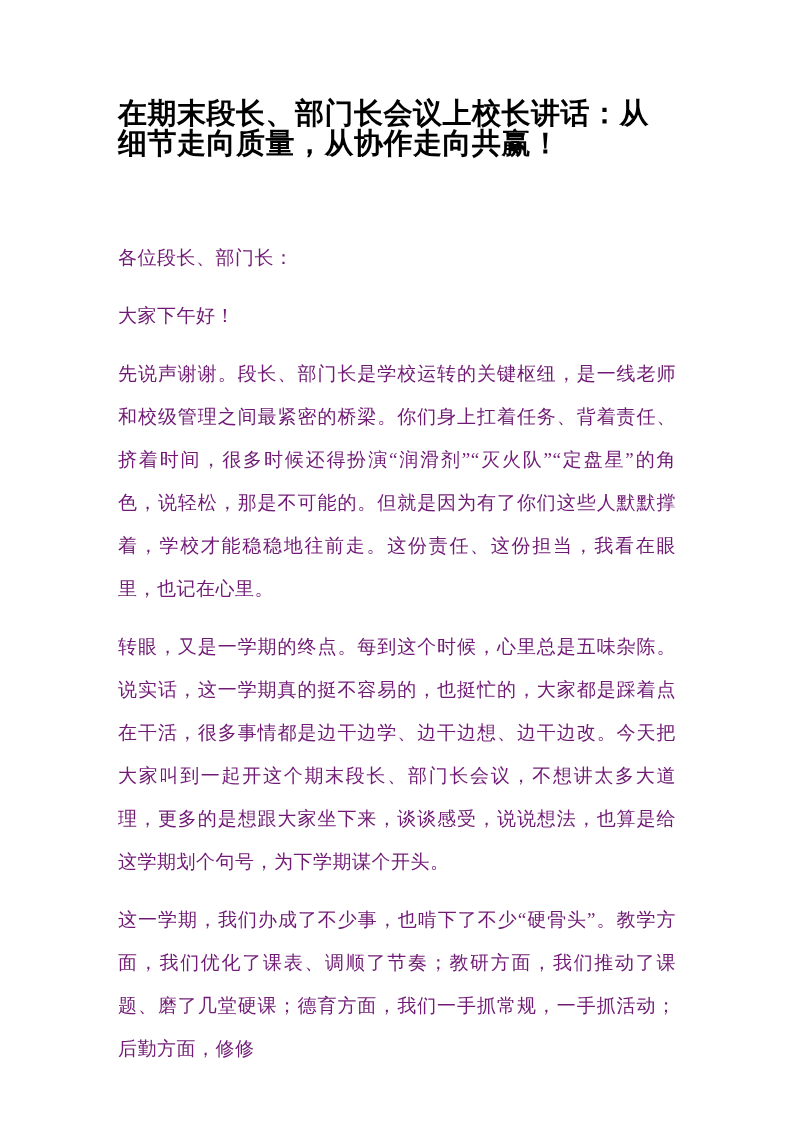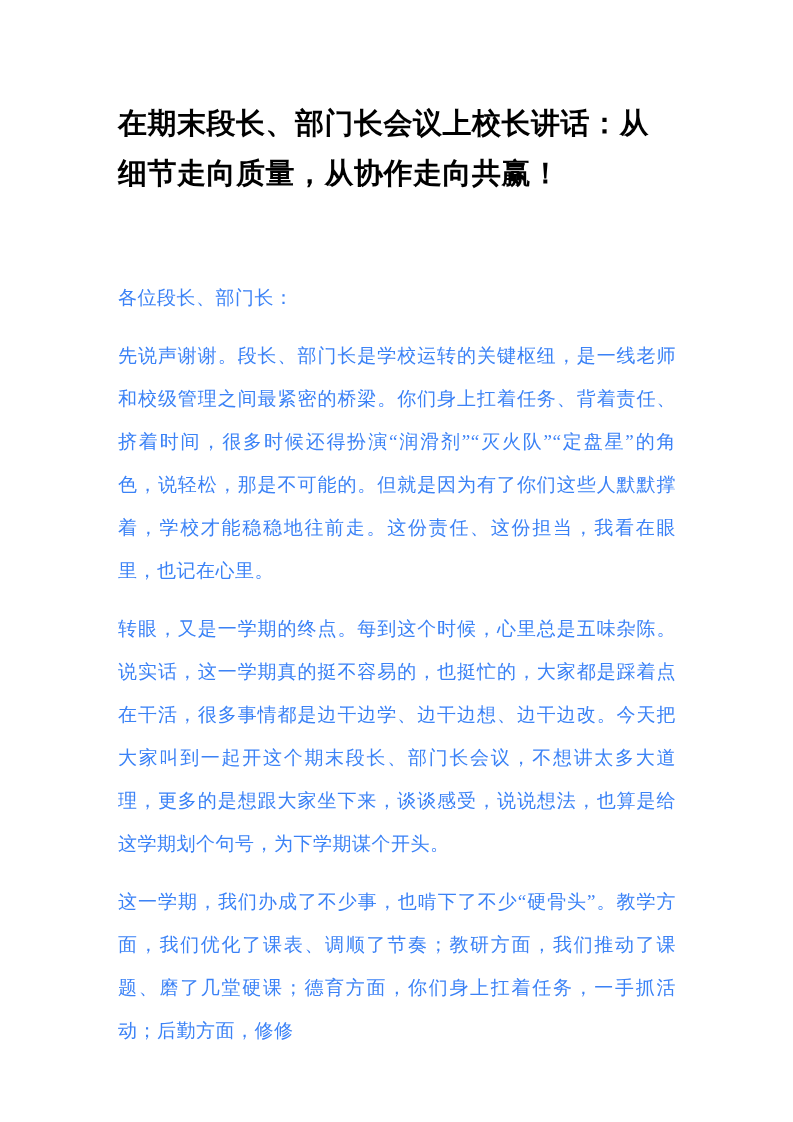--- a/index.html
+++ b/index.html
@@ -20,44 +20,45 @@
     width: 793px;
     height: 1122px;
     background: #ffffff;
     padding: 98px 117px 40px 118px;
     overflow: hidden;
   }
 
   .doc-title {
     font-family: "Liberation Serif", "DejaVu Serif", serif;
     font-size: 29px;
-    line-height: 50px;
+    line-height: 30px;
     font-weight: bold;
     color: #000000;
     text-align: left;
     letter-spacing: 0.5px;
     margin: 0 0 78px 0;
   }
 
   .doc-body p {
     font-size: 19px;
     line-height: 43px;
-    color: #3b82f6;
+    color: #701a75;
     text-align: justify;
     text-justify: inter-ideograph;
     letter-spacing: 0.5px;
     margin: 0 0 15px 0;
     word-break: break-all;
   }
 </style>
 </head>
 <body>
 
 <div class="page">
   <h1 class="doc-title">在期末段长、部门长会议上校长讲话：从细节走向质量，从协作走向共赢！</h1>
 
   <div class="doc-body">
     <p>各位段长、部门长：</p>
+    <p>大家下午好！</p>
     <p>先说声谢谢。段长、部门长是学校运转的关键枢纽，是一线老师和校级管理之间最紧密的桥梁。你们身上扛着任务、背着责任、挤着时间，很多时候还得扮演“润滑剂”“灭火队”“定盘星”的角色，说轻松，那是不可能的。但就是因为有了你们这些人默默撑着，学校才能稳稳地往前走。这份责任、这份担当，我看在眼里，也记在心里。</p>
     <p>转眼，又是一学期的终点。每到这个时候，心里总是五味杂陈。说实话，这一学期真的挺不容易的，也挺忙的，大家都是踩着点在干活，很多事情都是边干边学、边干边想、边干边改。今天把大家叫到一起开这个期末段长、部门长会议，不想讲太多大道理，更多的是想跟大家坐下来，谈谈感受，说说想法，也算是给这学期划个句号，为下学期谋个开头。</p>
-    <p>这一学期，我们办成了不少事，也啃下了不少“硬骨头”。教学方面，我们优化了课表、调顺了节奏；教研方面，我们推动了课题、磨了几堂硬课；德育方面，你们身上扛着任务，一手抓活动；后勤方面，修修</p>
+    <p>这一学期，我们办成了不少事，也啃下了不少“硬骨头”。教学方面，我们优化了课表、调顺了节奏；教研方面，我们推动了课题、磨了几堂硬课；德育方面，我们一手抓常规，一手抓活动；后勤方面，修修</p>
   </div>
 </div>
 
 </body></html>

